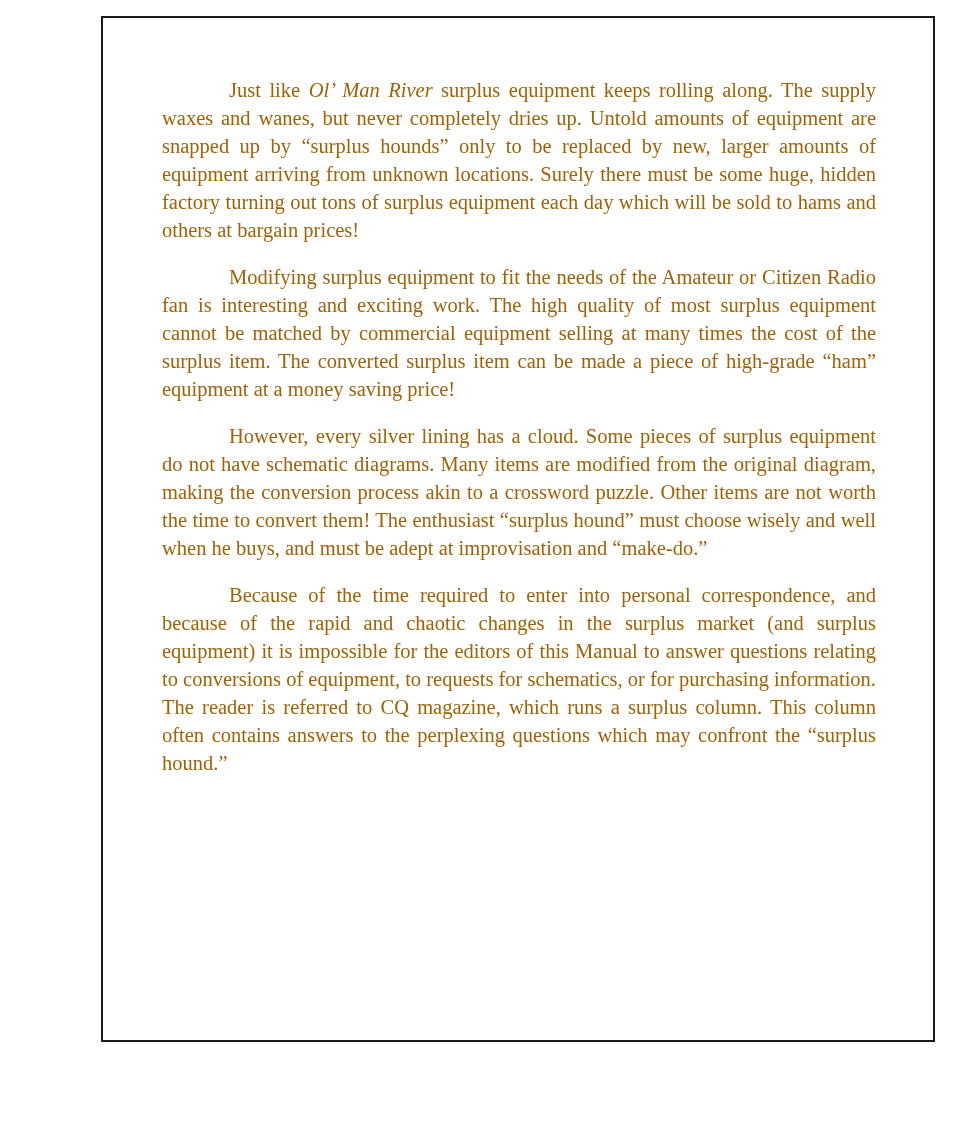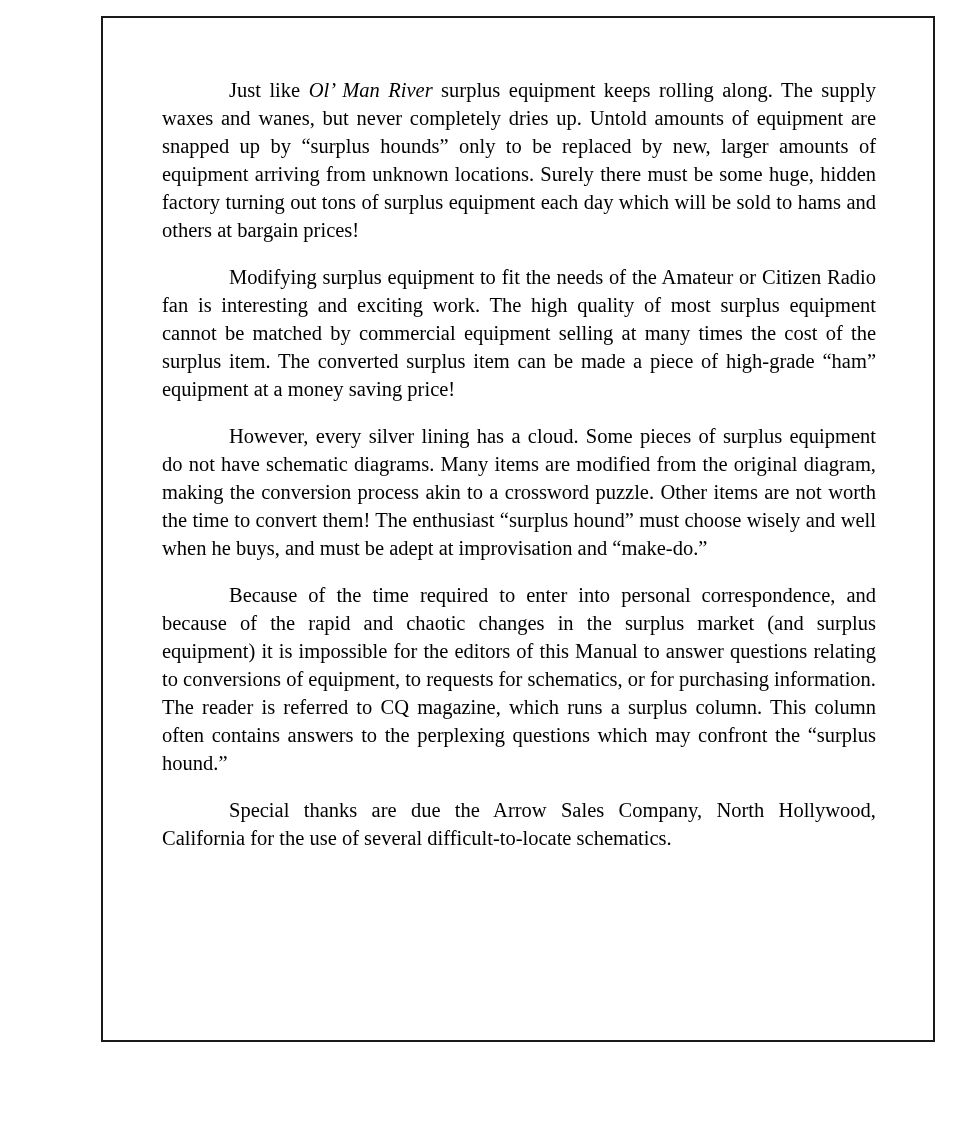--- a/index.html
+++ b/index.html
@@ -11,31 +11,30 @@
     border: 2px solid #1a1a1a;
     box-sizing: content-box;
   }
   .text {
     position: absolute;
     left: 162px; top: 76px;
     width: 714px;
     font-family: "Liberation Serif", "DejaVu Serif", serif;
     font-size: 20.5px;
     line-height: 28px;
-    color: #000000;
+    color: #a16207;
     text-align: justify;
   }
   .text p { margin: 0 0 19px 0; text-indent: 67px; }
   .text p.last-line-left { text-align-last: left; }
   em { font-style: italic; }
 </style>
 </head>
 <body>
 
 <div class="frame"></div>
 
 <div class="text">
   <p class="last-line-left"><span>Just like </span><em>Ol’ Man River</em><span> surplus equipment keeps rolling along. The supply waxes and wanes, but never completely dries up. Untold amounts of equipment are snapped up by “surplus hounds” only to be replaced by new, larger amounts of equipment arriving from unknown locations. Surely there must be some huge, hidden factory turning out tons of surplus equipment each day which will be sold to hams and others at bargain prices!</span></p>
   <p class="last-line-left">Modifying surplus equipment to fit the needs of the Amateur or Citizen Radio fan is interesting and exciting work. The high quality of most surplus equipment cannot be matched by commercial equipment selling at many times the cost of the surplus item. The converted surplus item can be made a piece of high-grade “ham” equipment at a money saving price!</p>
   <p class="last-line-left">However, every silver lining has a cloud. Some pieces of surplus equipment do not have schematic diagrams. Many items are modified from the original diagram, making the conversion process akin to a crossword puzzle. Other items are not worth the time to convert them! The enthusiast “surplus hound” must choose wisely and well when he buys, and must be adept at improvisation and “make-do.”</p>
   <p class="last-line-left">Because of the time required to enter into personal correspondence, and because of the rapid and chaotic changes in the surplus market (and surplus equipment) it is impossible for the editors of this Manual to answer questions relating to conversions of equipment, to requests for schematics, or for purchasing information. The reader is referred to CQ magazine, which runs a surplus column. This column often contains answers to the perplexing questions which may confront the “surplus hound.”</p>
-  <p class="last-line-left">Special thanks are due the Arrow Sales Company, North Hollywood, California for the use of several difficult-to-locate schematics.</p>
 </div>
 
 </body></html>

